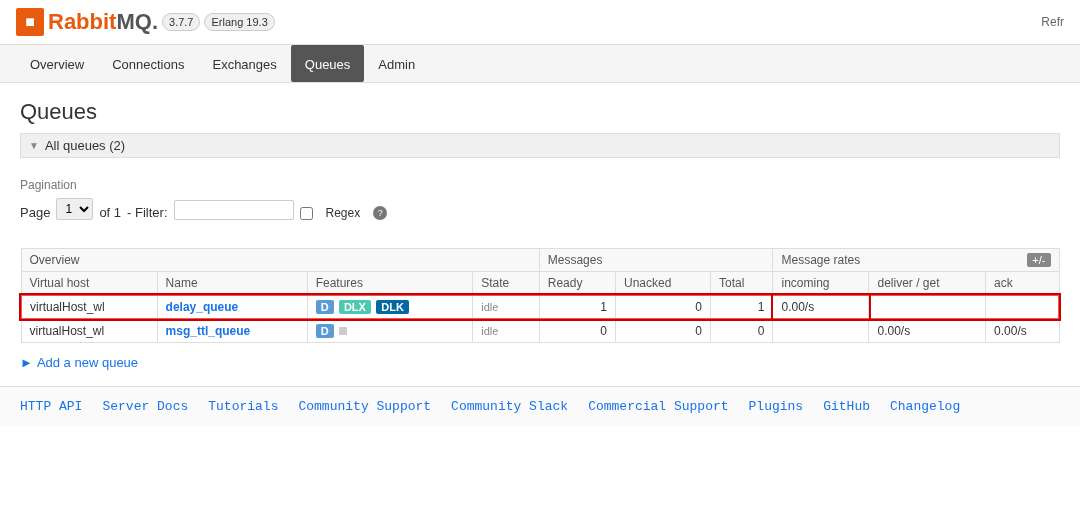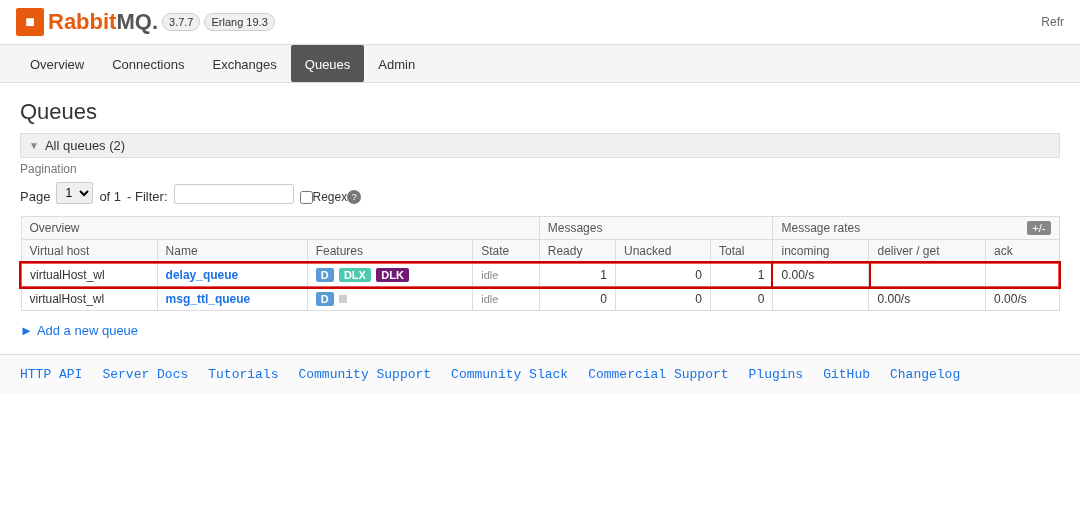--- a/index.html
+++ b/index.html
@@ -20,40 +20,40 @@
     .nav-item { padding: 10px 14px; cursor: pointer; font-size: 13px; color: #333; text-decoration: none; display: flex; align-items: center; border-top: 2px solid transparent; }
     .nav-item.active { background: #555; color: white; border-radius: 2px; }
 
     
     .content { padding: 16px 20px; }
     .page-title { font-size: 22px; font-weight: normal; color: #333; margin-bottom: 8px; }
 
     .section-header { background: #f0f0f0; border: 1px solid #ddd; padding: 4px 8px; display: flex; align-items: center; font-size: 13px; color: #333; cursor: pointer; }
     .section-header .arrow { margin-right: 6px; color: #888; font-size: 10px; }
 
-    .pagination-area { padding: 4px 0; }
+    .pagination-area { padding: 20px 0; }
     .pagination-label { font-size: 12px; color: #777; margin-bottom: 6px; }
     .pagination-controls { display: flex; align-items: flex-end; font-size: 13px; gap: 6px; }
     .page-select { border: 1px solid #ccc; padding: 2px 4px; font-size: 12px; border-radius: 2px; }
     .filter-input { border: 1px solid #ccc; padding: 2px 8px; font-size: 12px; width: 120px; border-radius: 2px; }
-    .regex-label { display: flex; align-items: center; gap: 0; font-size: 12px; }
+    .regex-label { display: flex; align-items: center; gap: 13px; font-size: 12px; }
     .regex-help { background: #777; color: white; border-radius: 50%; width: 14px; height: 14px; display: inline-flex; align-items: center; justify-content: center; font-size: 9px; cursor: pointer; }
 
     
     .queues-table { width: 100%; border-collapse: collapse; margin-top: 8px; }
     .queues-table th { background: #f8f8f8; border: 1px solid #ddd; padding: 4px 8px; text-align: left; font-size: 12px; font-weight: normal; color: #555; }
     .queues-table td { border: 1px solid #ddd; padding: 4px 8px; font-size: 12px; vertical-align: middle; }
 
     .th-group { background: #eee; text-align: center; border: 1px solid #ddd; padding: 3px 8px; font-size: 11px; font-weight: bold; color: #555; }
     .plus-minus { float: right; background: #888; color: white; padding: 1px 5px; font-size: 11px; cursor: pointer; border-radius: 2px; }
 
     .badge { display: inline-block; color: white; border-radius: 2px; padding: 1px 5px; font-size: 11px; font-weight: bold; margin-right: 2px; }
     .badge-d { background: #5b9bd5; }
     .badge-dlx { background: #4ec9b0; }
-    .badge-dlk { background: #701a75; }
+    .badge-dlk { background: #0369a1; }
 
     .highlighted-row td { border-top: 2px solid #e55; border-bottom: 2px solid #e55; }
     .highlighted-row td:first-child { border-left: 2px solid #e55; }
     .highlighted-row td:last-child { border-right: 2px solid #e55; }
 
     .queue-name-link { color: #1a73e8; text-decoration: none; font-weight: bold; }
 
     .state-idle { color: #888; font-size: 11px; }
 
     .small-square { width: 8px; height: 8px; background: #ccc; display: inline-block; }

